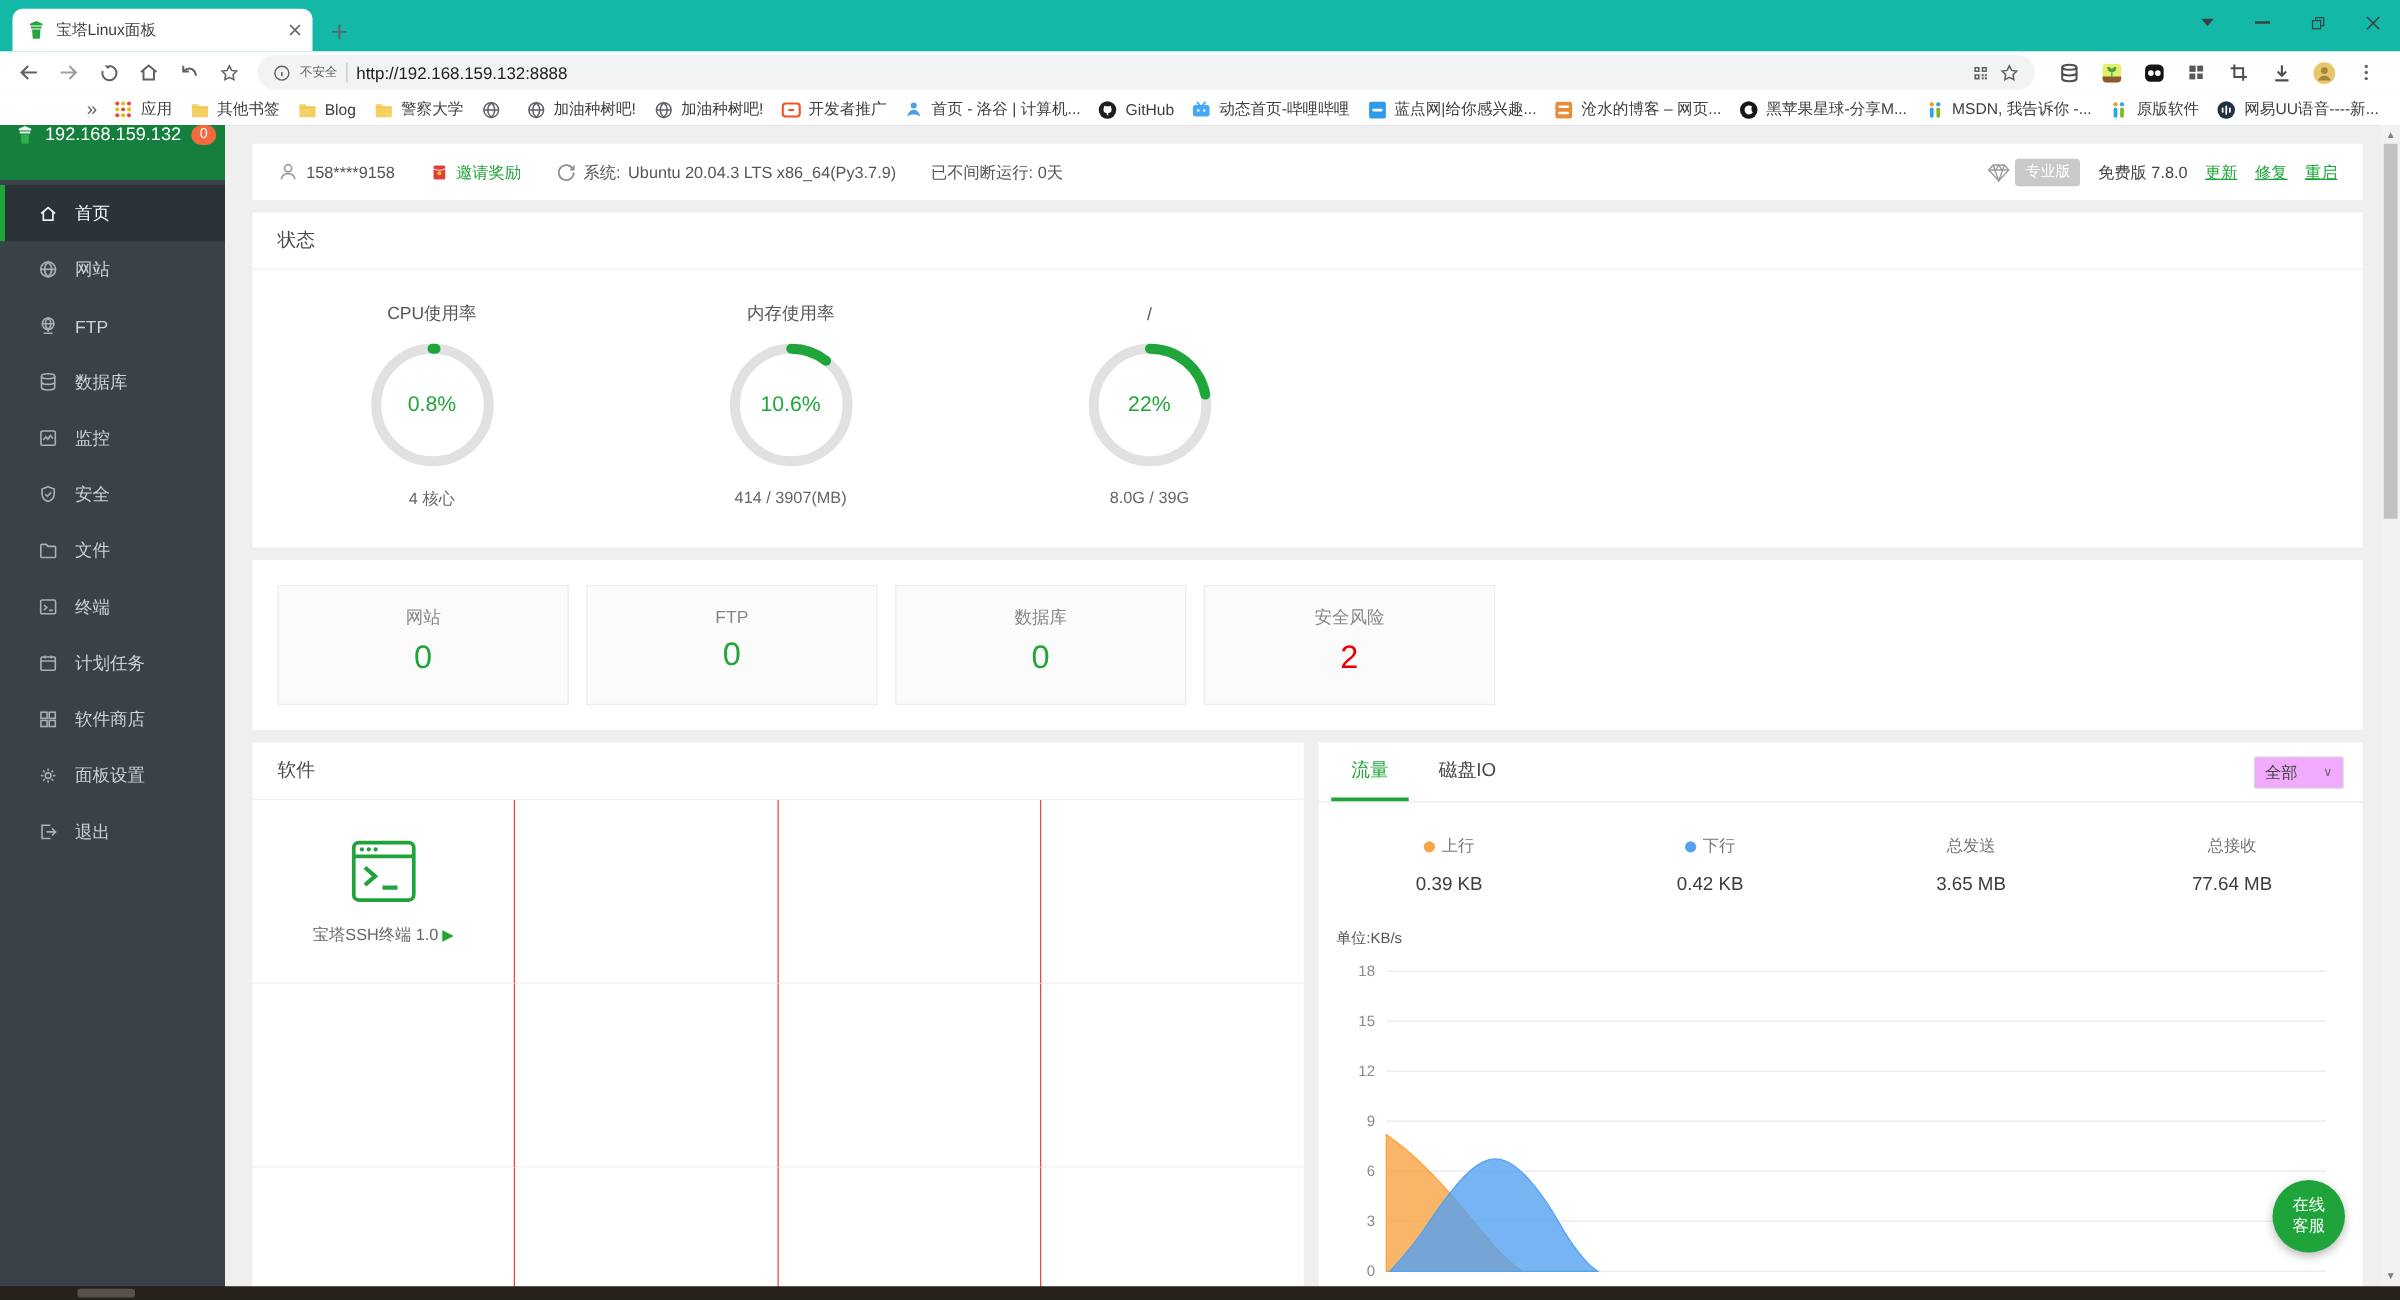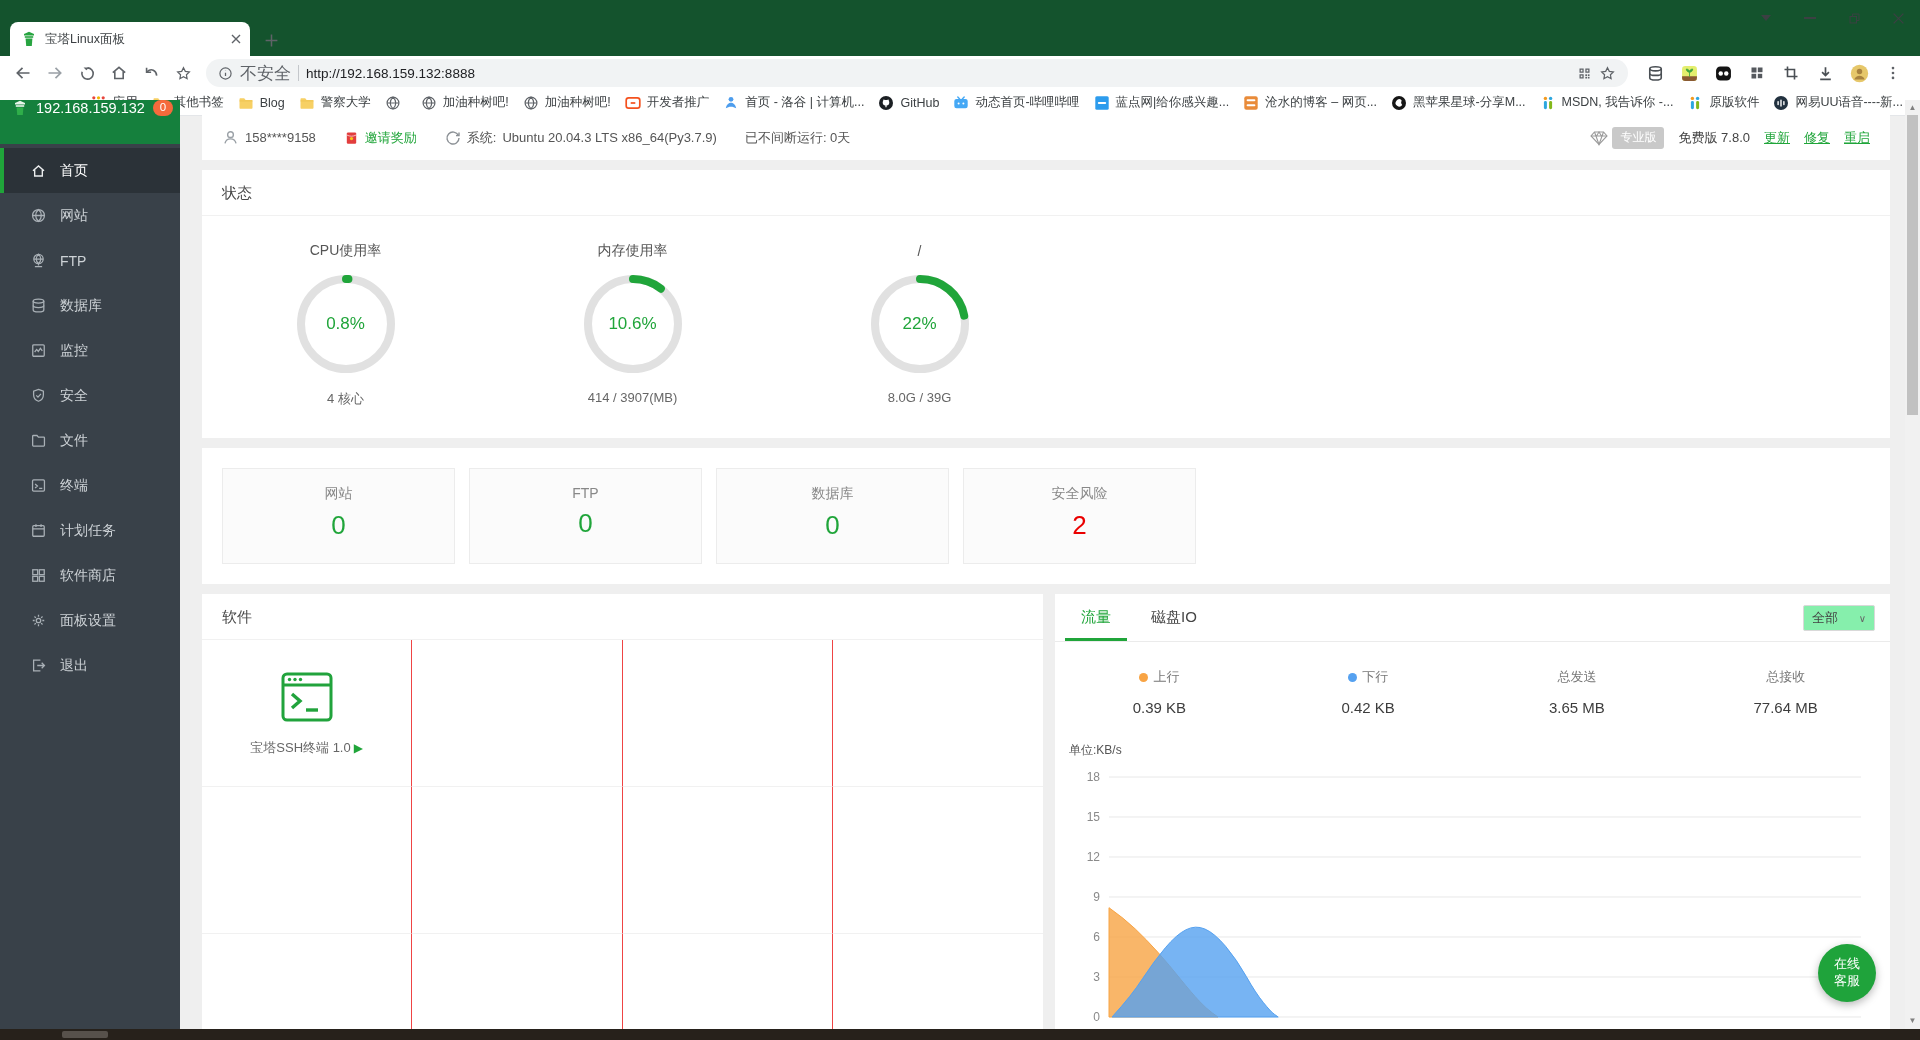--- a/index.html
+++ b/index.html
@@ -1,31 +1,31 @@
 <!DOCTYPE html>
 <html><head>
 <meta charset="utf-8">
 <style>
   *{margin:0;padding:0;box-sizing:border-box}
   html,body{width:1920px;height:1040px;overflow:hidden}
   body{font-family:"Liberation Sans","DejaVu Sans",sans-serif;background:#efefef;position:relative;color:#333}
   svg{display:block}
   
-  .tabstrip{height:56px;background:#14532d;display:flex;align-items:flex-end;position:relative}
+  .tabstrip{height:41px;background:#14b8a6;display:flex;align-items:flex-end;position:relative}
   .tab{width:240px;height:34px;background:#fff;border-radius:8px 8px 0 0;margin-left:10px;display:flex;align-items:center;padding:0 8px 0 11px;gap:8px}
   .tab-title{flex:1;font-size:12.5px;color:#3c4043;white-space:nowrap;overflow:hidden}
   .newtab{margin:0 0 8px 14px}
   .win-controls{position:absolute;right:0;top:0;height:36px;display:flex;align-items:center}
   .win-btn{width:44px;height:36px;display:flex;align-items:center;justify-content:center}
   .caret-down{width:0;height:0;border-left:5px solid transparent;border-right:5px solid transparent;border-top:6px solid #3c4043}
   .min-glyph{width:12px;height:2px;background:#3c4043}
   .toolbar{height:34px;background:#fff;display:flex;align-items:center;padding:0 8px;gap:2px}
   .tool-icon{width:30px;height:30px;display:flex;align-items:center;justify-content:center;border-radius:50%}
   .omnibox{flex:1;height:28px;background:#f1f3f4;border-radius:14px;display:flex;align-items:center;padding:0 12px;margin:0 6px;gap:7px}
-  .sec-label{color:#5f6368;font-size:17px}
+  .sec-label{color:#5f6368;font-size:10px}
   .vdiv{width:1px;height:16px;background:#c4c7cb}
   .url{color:#202124;font-size:13.5px;flex:1;white-space:nowrap;overflow:hidden}
   .ext-row{display:flex;align-items:center;gap:4px;padding:0 4px}
   .bookmarks{height:26px;background:#fff;display:flex;align-items:center;padding:0 10px;border-bottom:1px solid #e4e6e9}
   .bm{display:flex;align-items:center;gap:6px;padding:2px 7px;font-size:12.5px;color:#3c4043;white-space:nowrap}
   .bm-icon{width:16px;height:16px;display:flex;align-items:center;justify-content:center}
   .bm-overflow{margin-left:auto;color:#5f6368;font-size:15px;padding:0 6px}
   
   .page{position:absolute;top:100px;left:0;right:0;bottom:0;display:flex}
   .sidebar{width:180px;background:#394149;flex:none}
@@ -64,21 +64,21 @@
   .software{width:841px;background:#fff;flex:none}
   .soft-grid{display:grid;grid-template-columns:repeat(4,1fr)}
   .soft-cell{height:147px;border-right:1px solid #ef4444;border-bottom:1px solid #f1f1f1;display:flex;flex-direction:column;align-items:center;justify-content:center}
   .soft-cell:nth-child(4n){border-right:none}
   .app-label{margin-top:14px;font-size:13px;color:#666;display:flex;align-items:center;gap:3px}
   .play-tri{color:#20a53a;font-size:12px}
   .traffic{flex:1;background:#fff;position:relative}
   .traffic-tabs{height:48px;border-bottom:1px solid #ebebeb;display:flex;padding:0 10px}
   .t-tab{padding:0 16px;line-height:45px;font-size:15px;color:#454545;border-bottom:3px solid transparent;margin-right:8px;cursor:pointer}
   .t-tab.active{color:#20a53a;border-bottom-color:#20a53a}
-  .t-select{position:absolute;right:15px;top:11px;width:72px;height:26px;border:1px solid #d9d9d9;border-radius:2px;font-size:13px;color:#444;display:flex;align-items:center;justify-content:space-between;padding:0 8px;background:#86efac;cursor:pointer}
+  .t-select{position:absolute;right:15px;top:11px;width:72px;height:26px;border:1px solid #d9d9d9;border-radius:2px;font-size:13px;color:#444;display:flex;align-items:center;justify-content:space-between;padding:0 8px;background:#f0abfc;cursor:pointer}
   .t-sel-chev{font-size:10px;color:#666}
   .t-stats{display:flex;margin-top:26px}
   .t-stat{flex:1;text-align:center}
   .t-stat-label{font-size:13px;color:#777;display:flex;justify-content:center;align-items:center;gap:5px}
   .stat-dot{width:9px;height:9px;border-radius:50%}
   .t-stat-value{margin-top:13px;font-size:15px;color:#3d3d3d}
   .chart-wrap{margin-top:26px;padding-left:14px}
   .unit-label{font-size:12px;color:#555;margin-bottom:8px}
   
   .support-btn{position:absolute;right:44px;bottom:38px;width:58px;height:58px;border-radius:50%;background:#1fa33b;color:#fff;font-size:13px;display:flex;flex-direction:column;align-items:center;justify-content:center;line-height:1.3;box-shadow:0 3px 8px rgba(0,0,0,.28);z-index:40;cursor:pointer}

